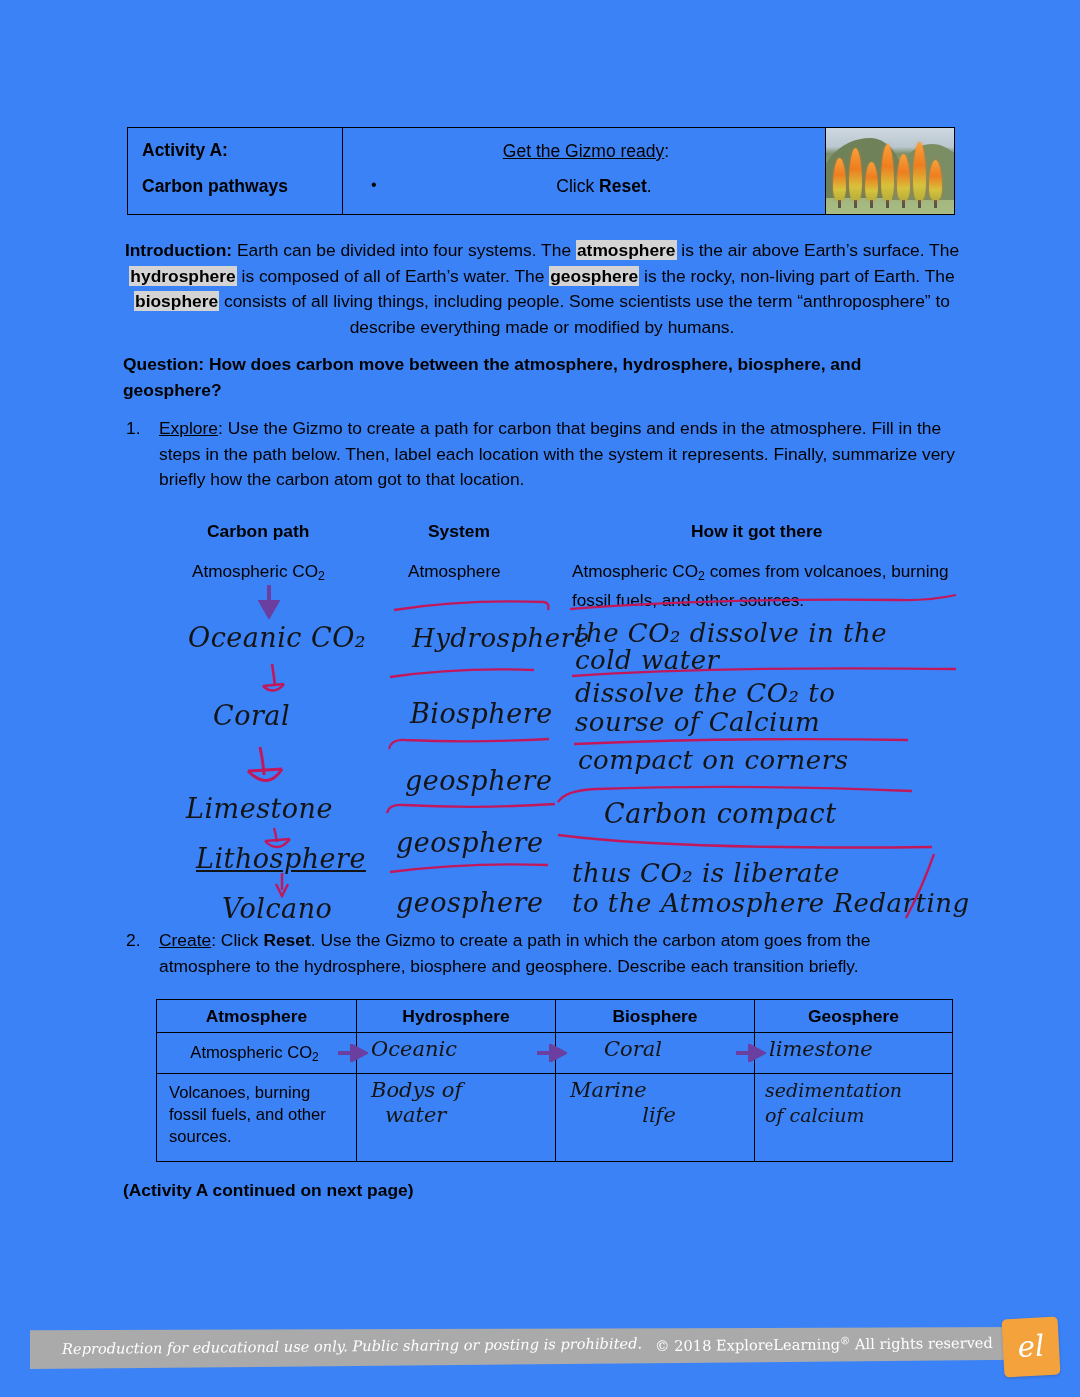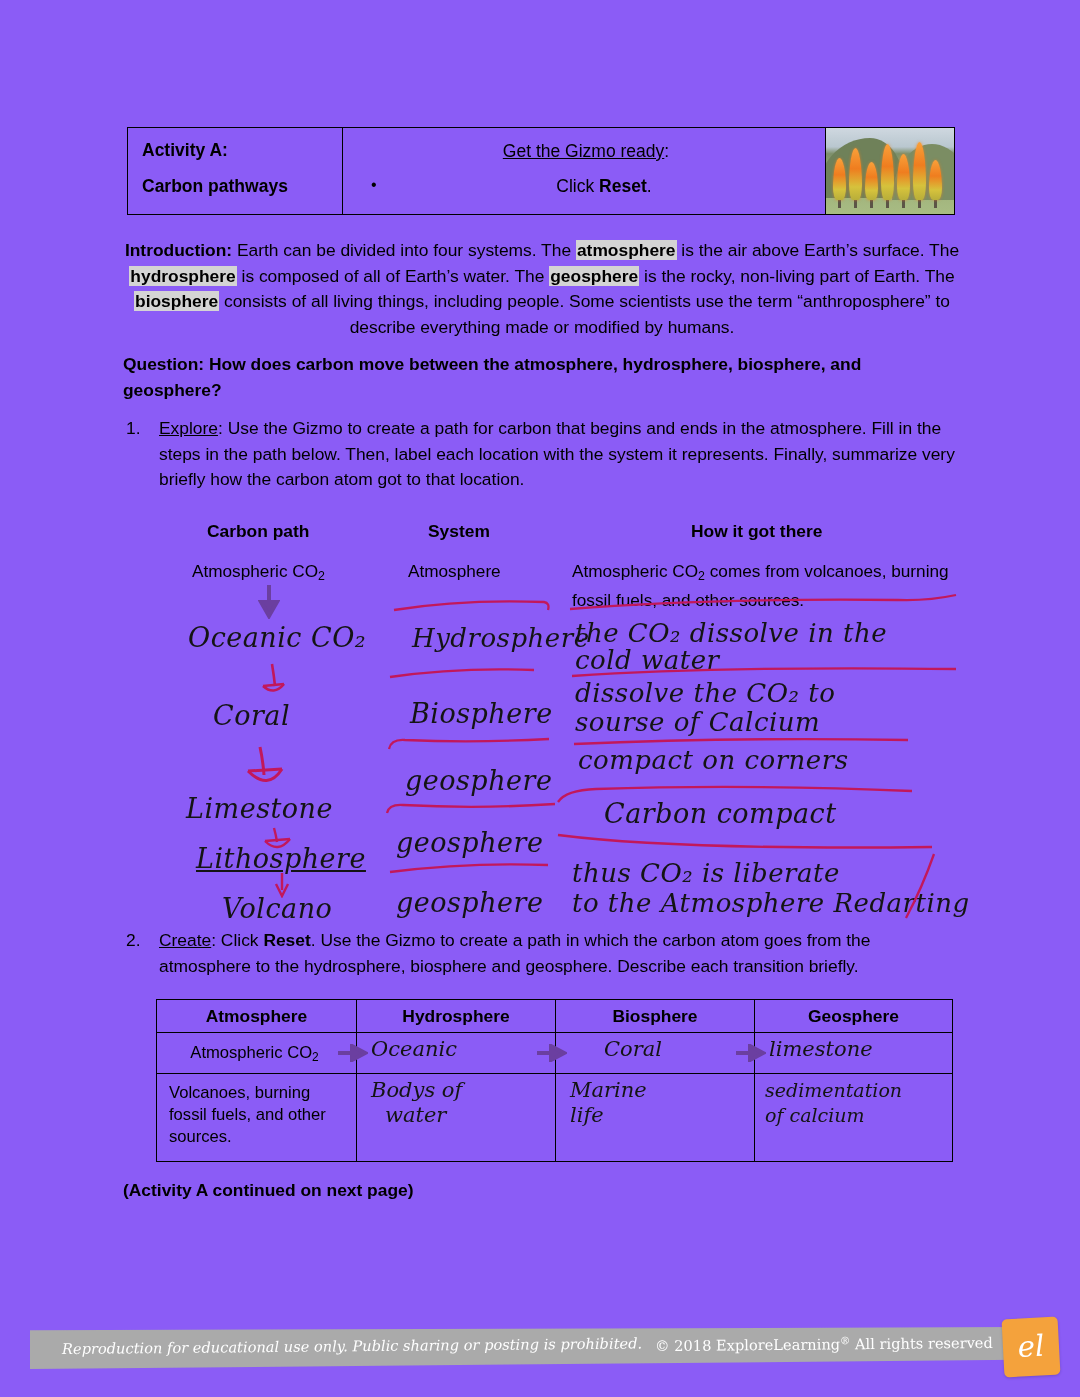--- a/index.html
+++ b/index.html
@@ -4,21 +4,21 @@
 <style>
   html, body {
     margin: 0;
     padding: 0;
     background: #ffffff;
   }
   .page {
     position: relative;
     width: 1080px;
     height: 1397px;
-    background: #8b5cf6;
+    background: #3b82f6;
     font-family: "Liberation Sans", sans-serif;
     color: #000000;
     overflow: hidden;
   }
 
   
   .activity-table {
     position: absolute;
     left: 127px;
     top: 127px;
@@ -474,21 +474,21 @@
     <tr class="sys-r2">
       <td>
         <div class="cell-print">Volcanoes, burning fossil fuels, and other sources.</div>
       </td>
       <td>
         <div class="cell-hw">Bodys of</div>
         <div class="cell-hw" style="padding-top:0; padding-left:28px;">water</div>
       </td>
       <td>
         <div class="cell-hw">Marine</div>
-        <div class="cell-hw" style="padding-top:0;">life</div>
+        <div class="cell-hw" style="padding-top:0;text-align:center;">life</div>
       </td>
       <td>
         <div class="cell-hw" style="font-size:19px; padding-left:10px;">sedimentation</div>
         <div class="cell-hw" style="font-size:19px; padding-top:0; padding-left:10px;">of calcium</div>
       </td>
     </tr>
   </tbody>
     </table>
 
   <div class="continued">(Activity A continued on next page)</div>

